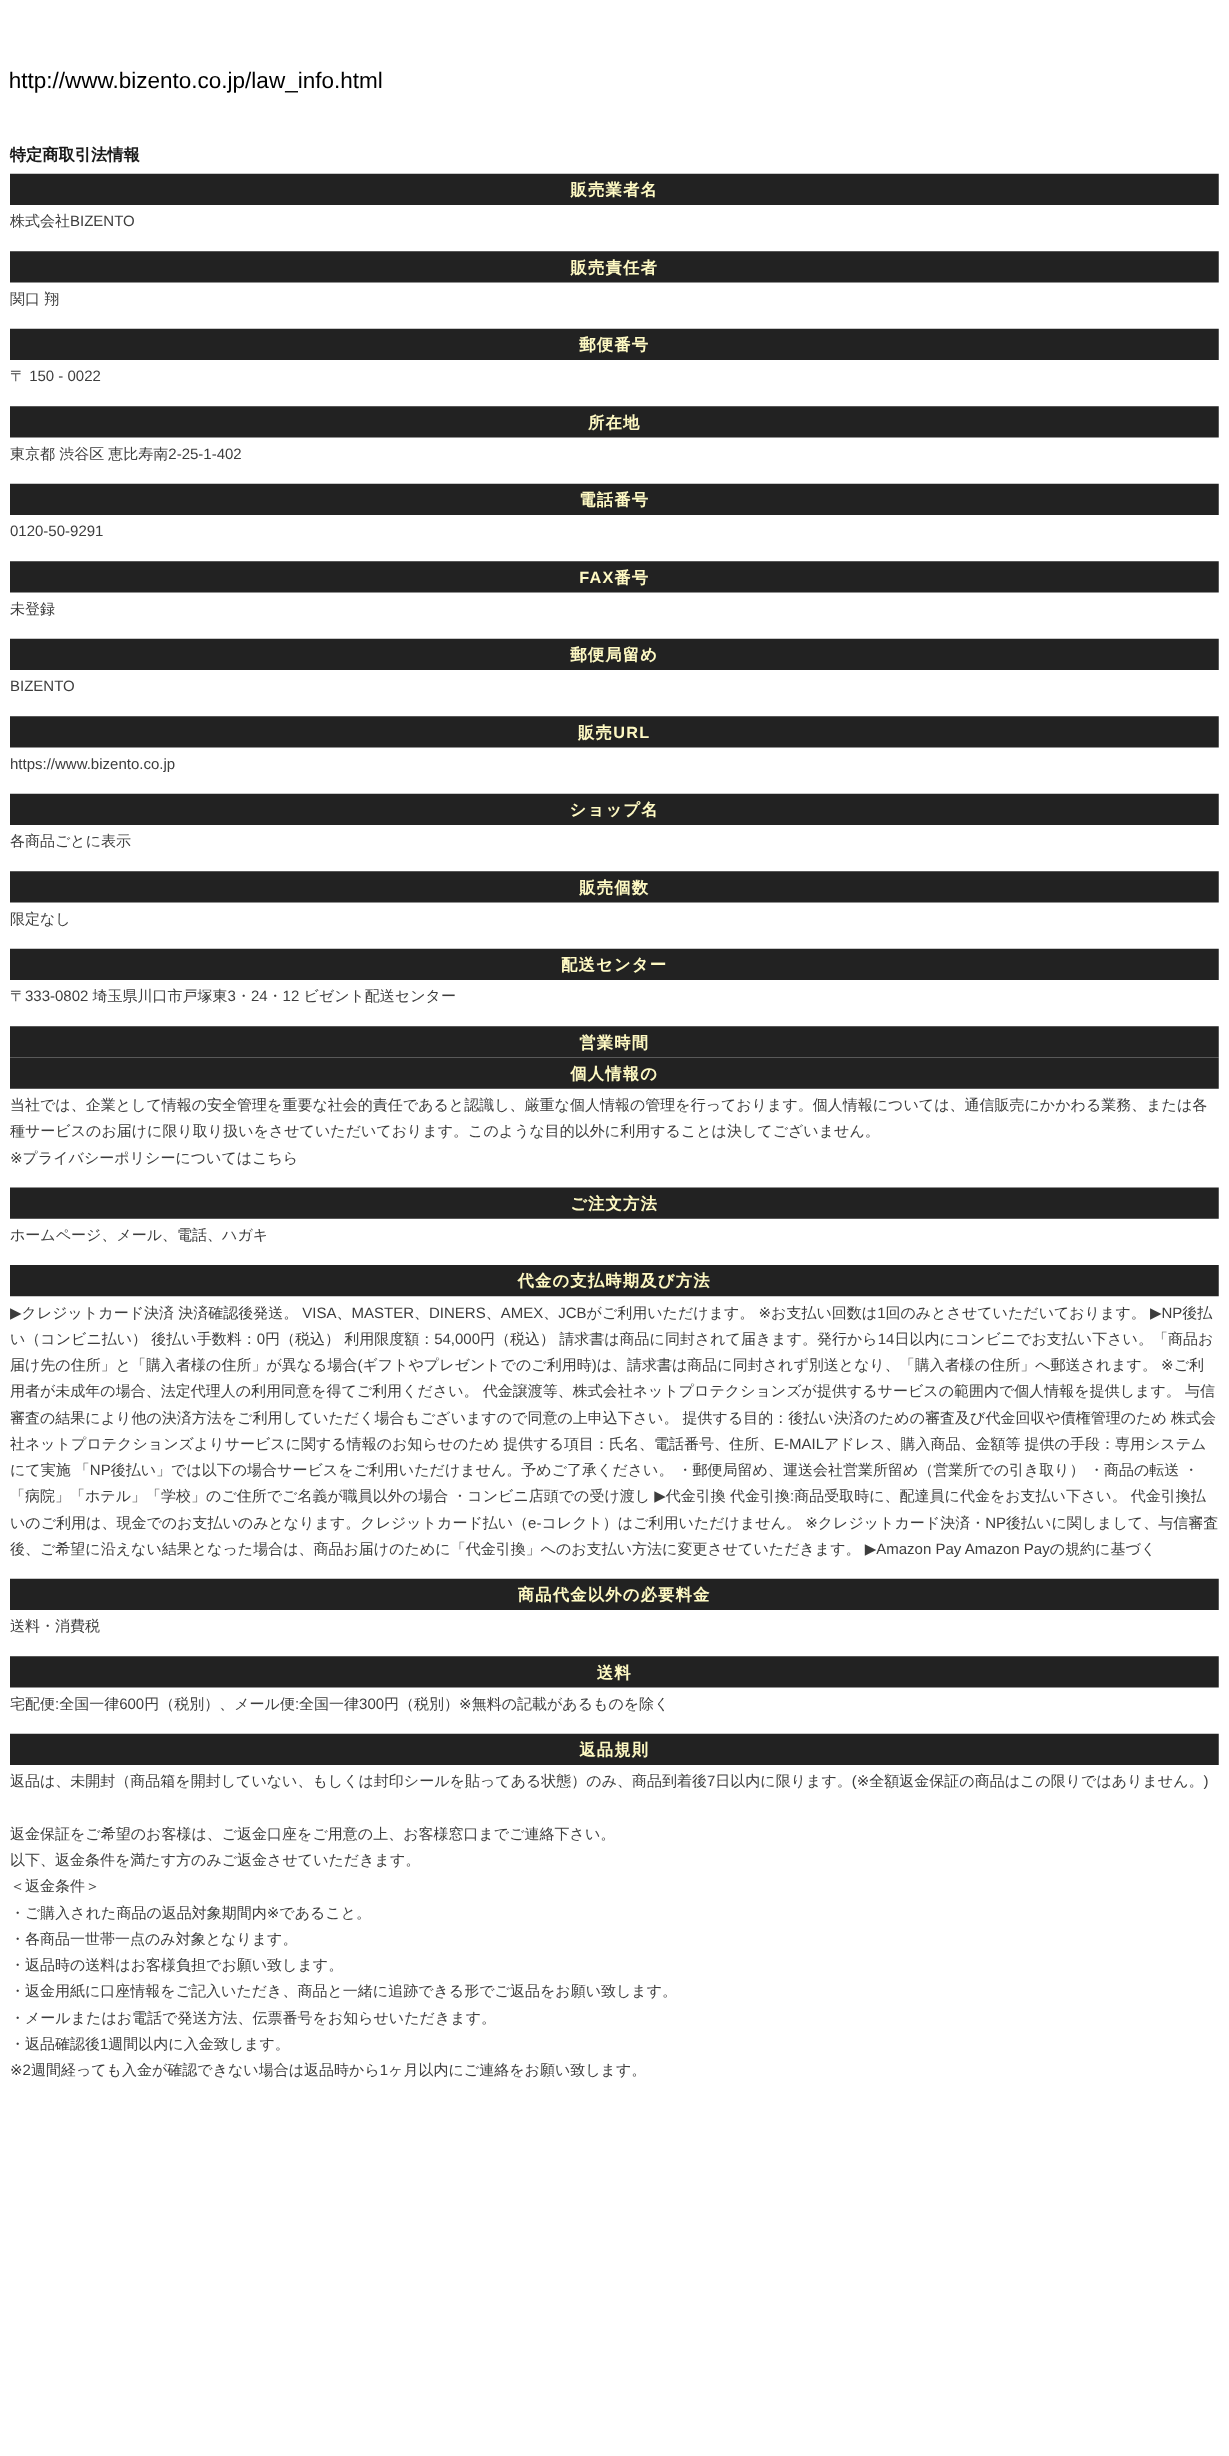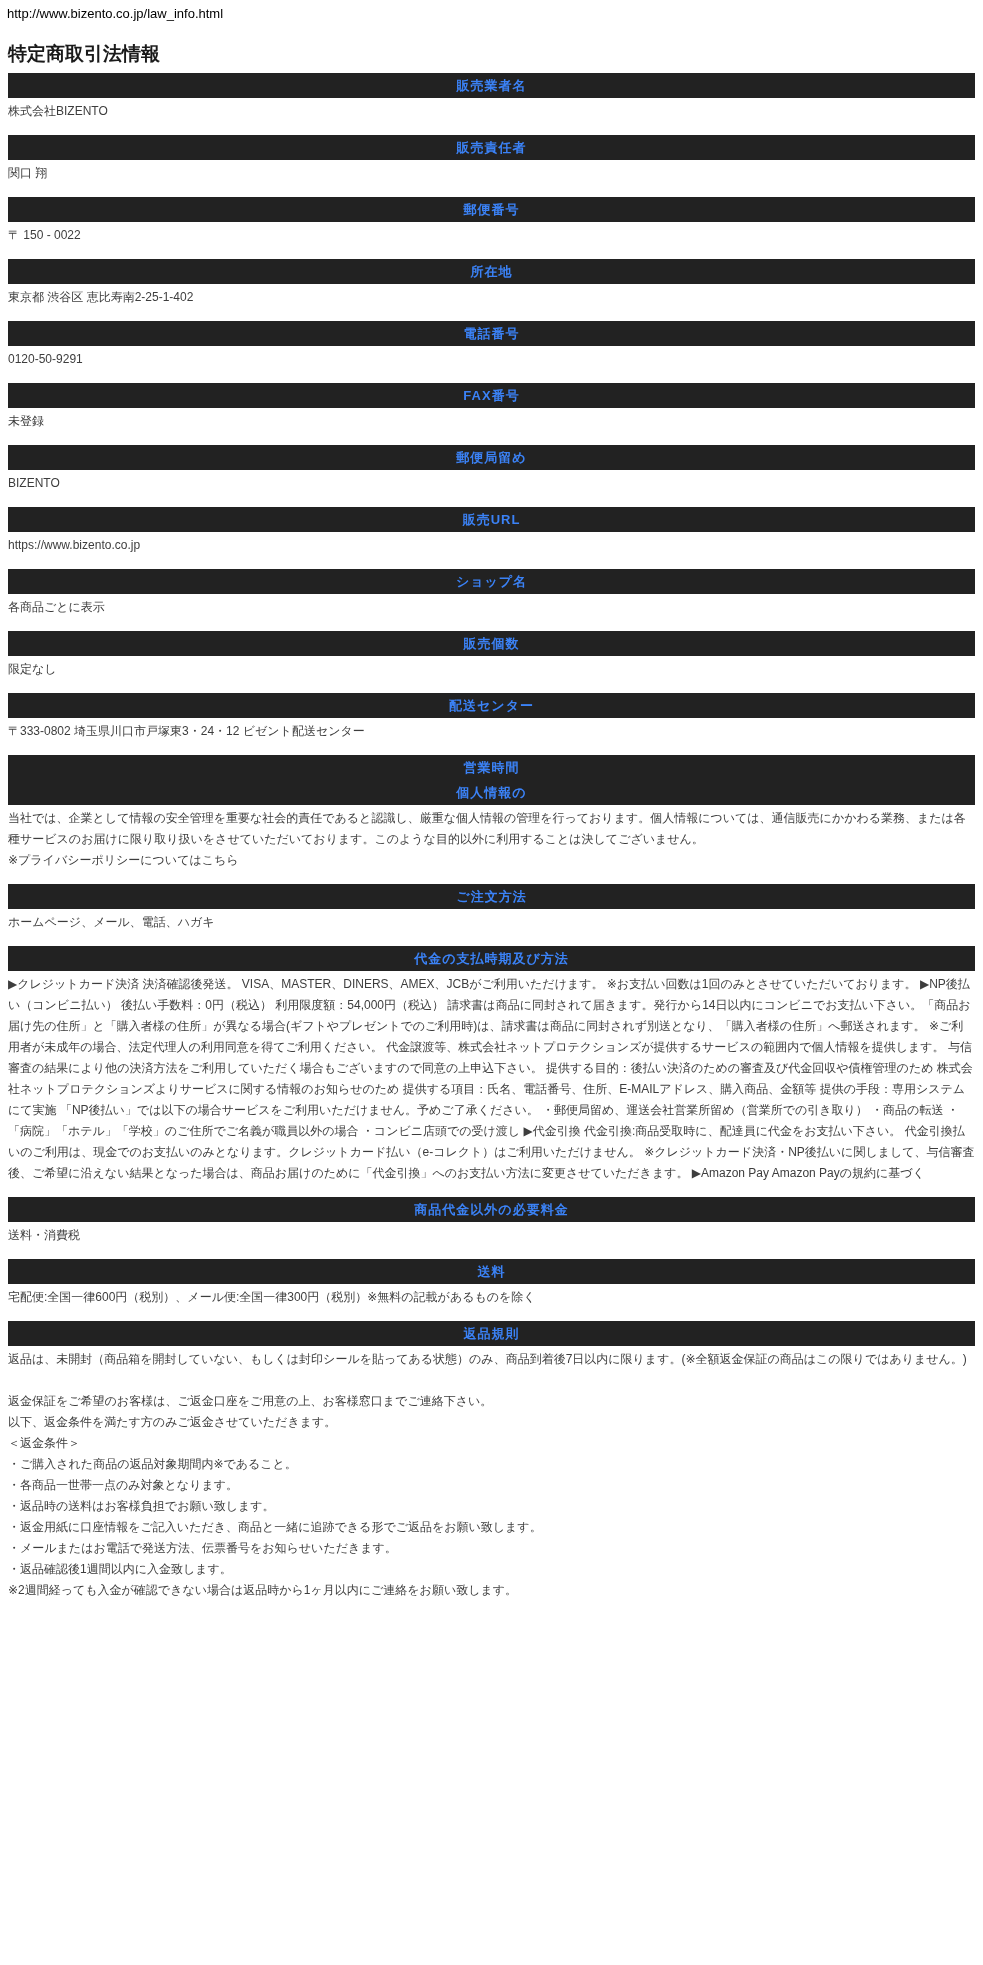--- a/index.html
+++ b/index.html
@@ -9,39 +9,40 @@
   }
   *{box-sizing:border-box;margin:0;padding:0;}
   html,body{background:#ffffff;}
   body{
     width:983px;
     font-family:"Liberation Sans","DejaVu Sans",sans-serif;
     color:#000;
   }
   .url-text{
     padding:6px 0 0 7px;
+    font-size:18px;
+    color:#000;
+    margin-top:48px;
+  }
+  .page-title{
+    margin:40px 8px 6px 8px;
     font-size:13px;
-    color:#000;
-  }
-  .page-title{
-    margin:20px 8px 6px 8px;
-    font-size:19px;
     font-weight:bold;
     color:#1a1a1a;
   }
   .section-header{
     margin:0 8px;
     height:25px;
     background:var(--bar-bg,#222);
     display:flex;
     align-items:center;
     justify-content:center;
   }
   .section-header-label{
-    color:#3b82f6;
+    color:#fef9c3;
     font-size:13px;
     font-weight:bold;
     letter-spacing:1px;
   }
   .section-content{
     margin:0 8px;
     padding:3px 0 13px 0;
     font-size:12px;
     line-height:1.75;
     color:var(--text,#3d3d3d);

